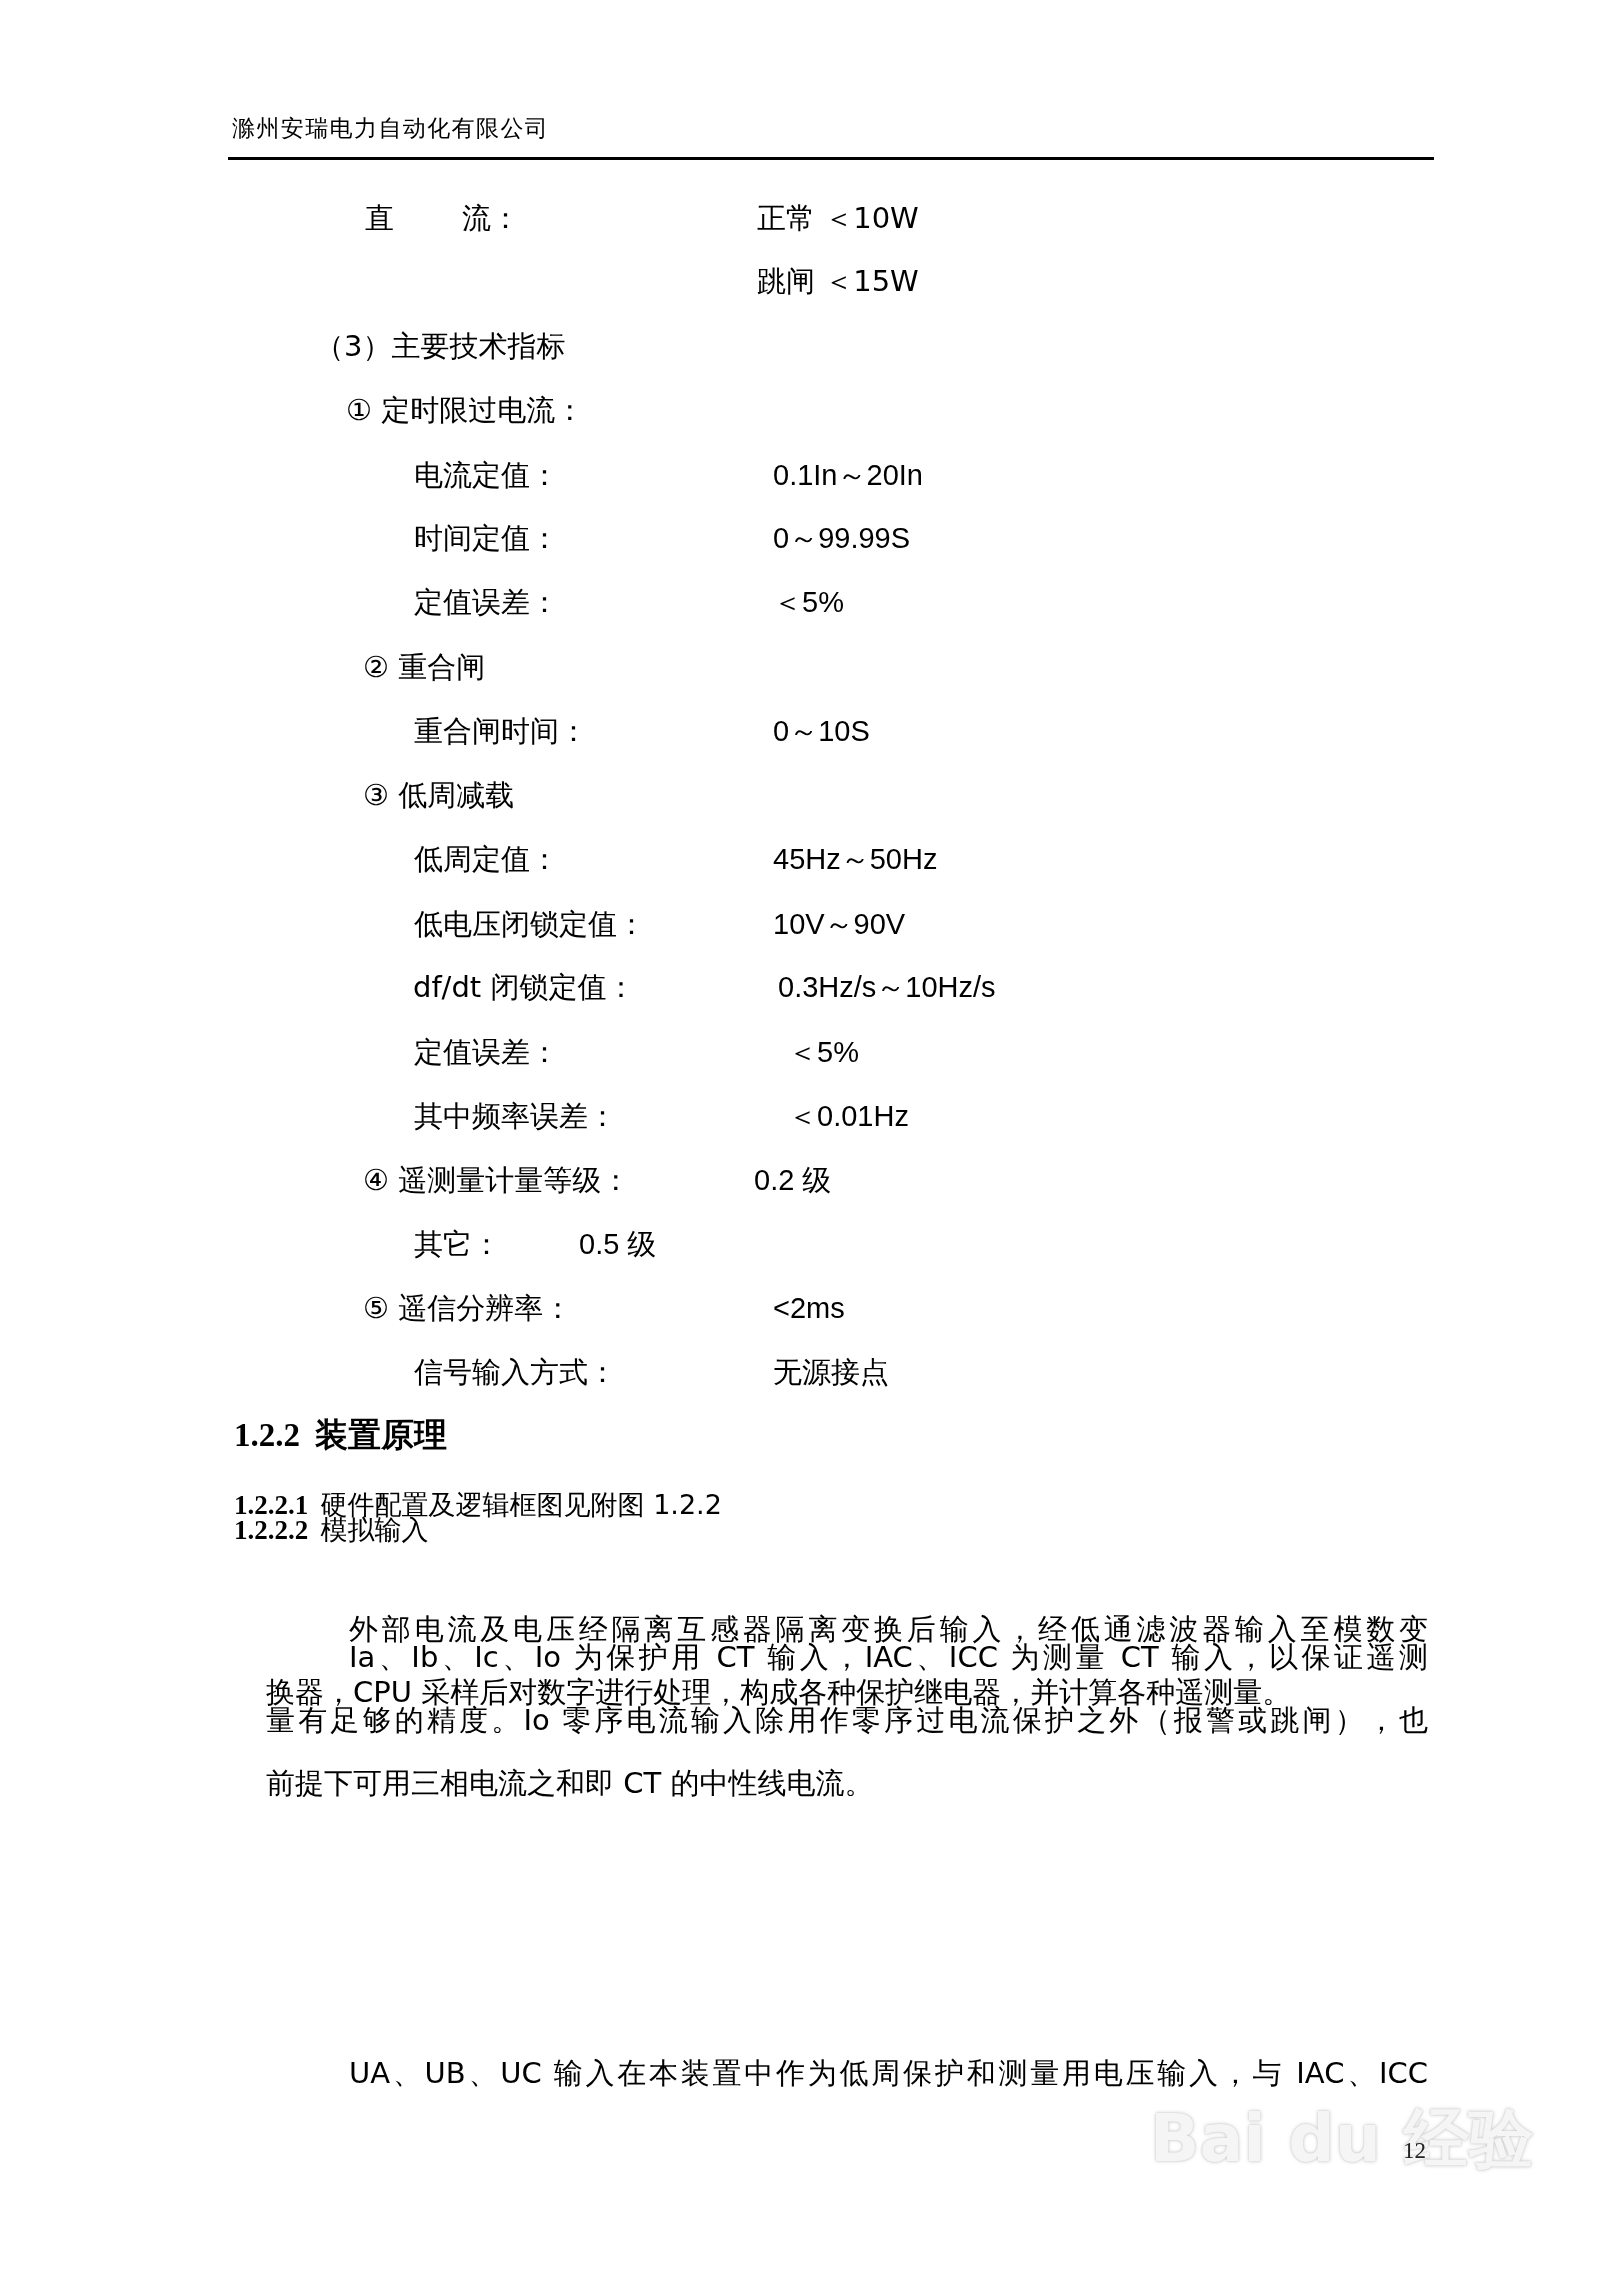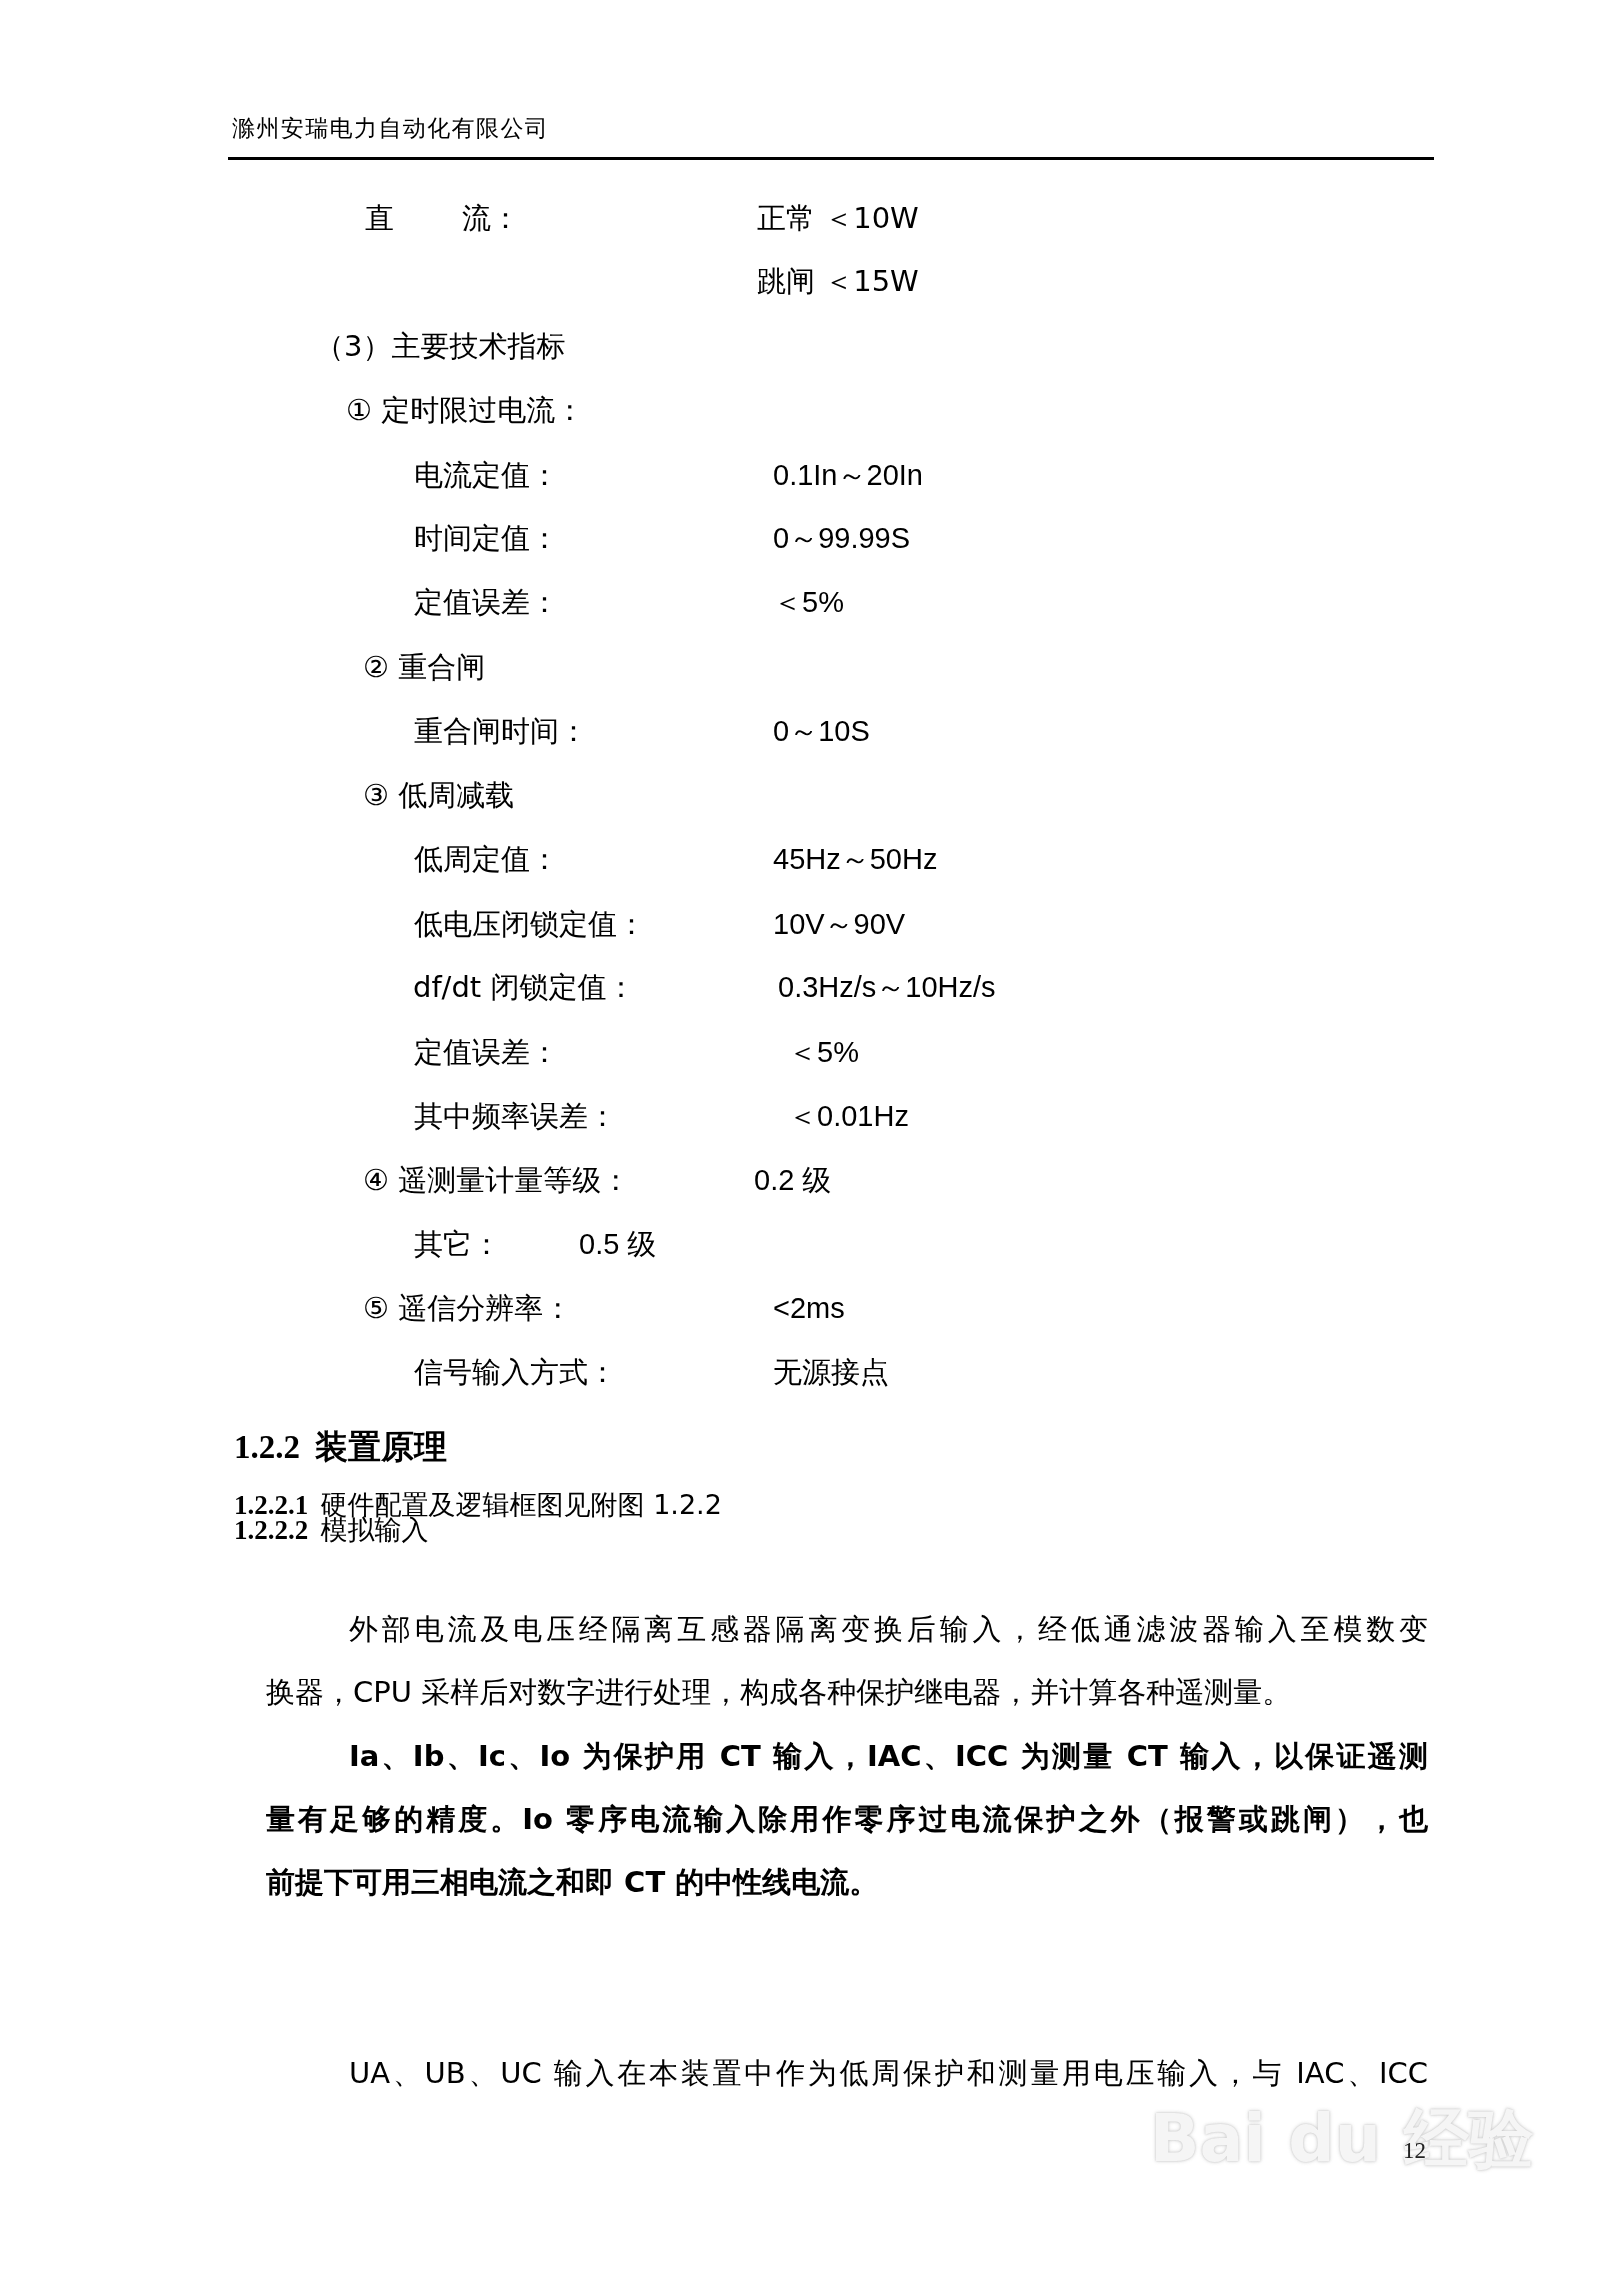--- a/index.html
+++ b/index.html
@@ -182,38 +182,38 @@
 <div class="abs sans" style="left:579px; top:1244px;">0.5 级</div>
 
 <div class="abs" style="left:363px; top:1308px;">
   <span>⑤</span>
   <span>遥信分辨率：</span>
 </div>
 <div class="abs sans" style="left:773px; top:1308px;">&lt;2ms</div>
 <div class="abs" style="left:414px; top:1372px;">信号输入方式：</div>
 <div class="abs" style="left:773px; top:1372px;">无源接点</div>
 
-<div class="h3" style="top:1435px;margin-top:12px;">
+<div class="h3" style="top:1435px;">
   <span class="num">1.2.2</span><span class="txt">装置原理</span>
 </div>
 
 <div class="h4" style="top:1501px;">
   <span class="num">1.2.2.1</span><span class="txt">硬件配置及逻辑框图见附图 1.2.2</span>
 </div>
 
 <div class="h4" style="top:1526px;">
   <span class="num">1.2.2.2</span><span class="txt">模拟输入</span>
 </div>
 
 <div class="para" style="top:1598px;">
   <span class="line indent">外部电流及电压经隔离互感器隔离变换后输入，经低通滤波器输入至模数变</span>
   <span class="line last">换器，CPU 采样后对数字进行处理，构成各种保护继电器，并计算各种遥测量。</span>
 </div>
 
-<div class="para" style="top:1725px;font-weight:bold;">
+<div class="para" style="top:1626px;">
   <span class="line indent">Ia、Ib、Ic、Io 为保护用 CT 输入，IAC、ICC 为测量 CT 输入，以保证遥测</span>
   <span class="line">量有足够的精度。Io 零序电流输入除用作零序过电流保护之外（报警或跳闸），也</span>
   <span class="line last">前提下可用三相电流之和即 CT 的中性线电流。</span>
 </div>
 
 <div class="para" style="top:2042px;">
   <span class="line indent">UA、UB、UC 输入在本装置中作为低周保护和测量用电压输入，与 IAC、ICC</span>
 </div>
 
 <div class="watermark">

